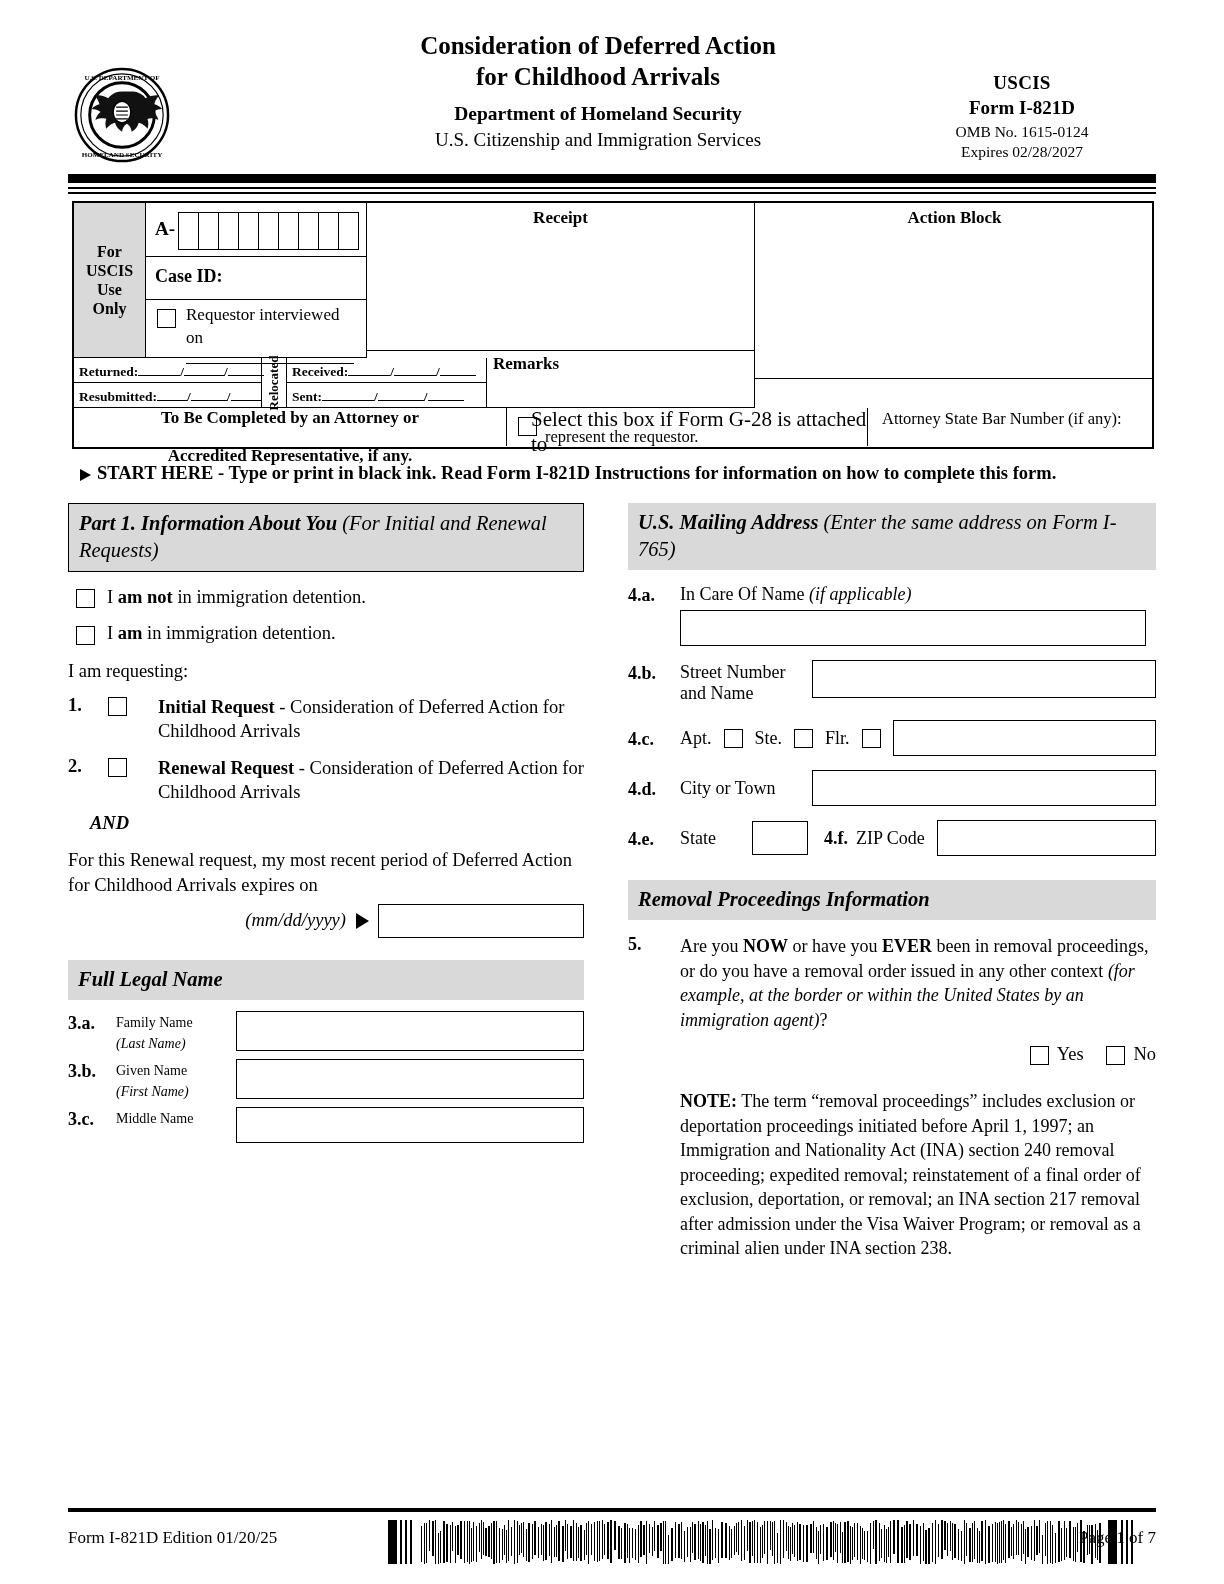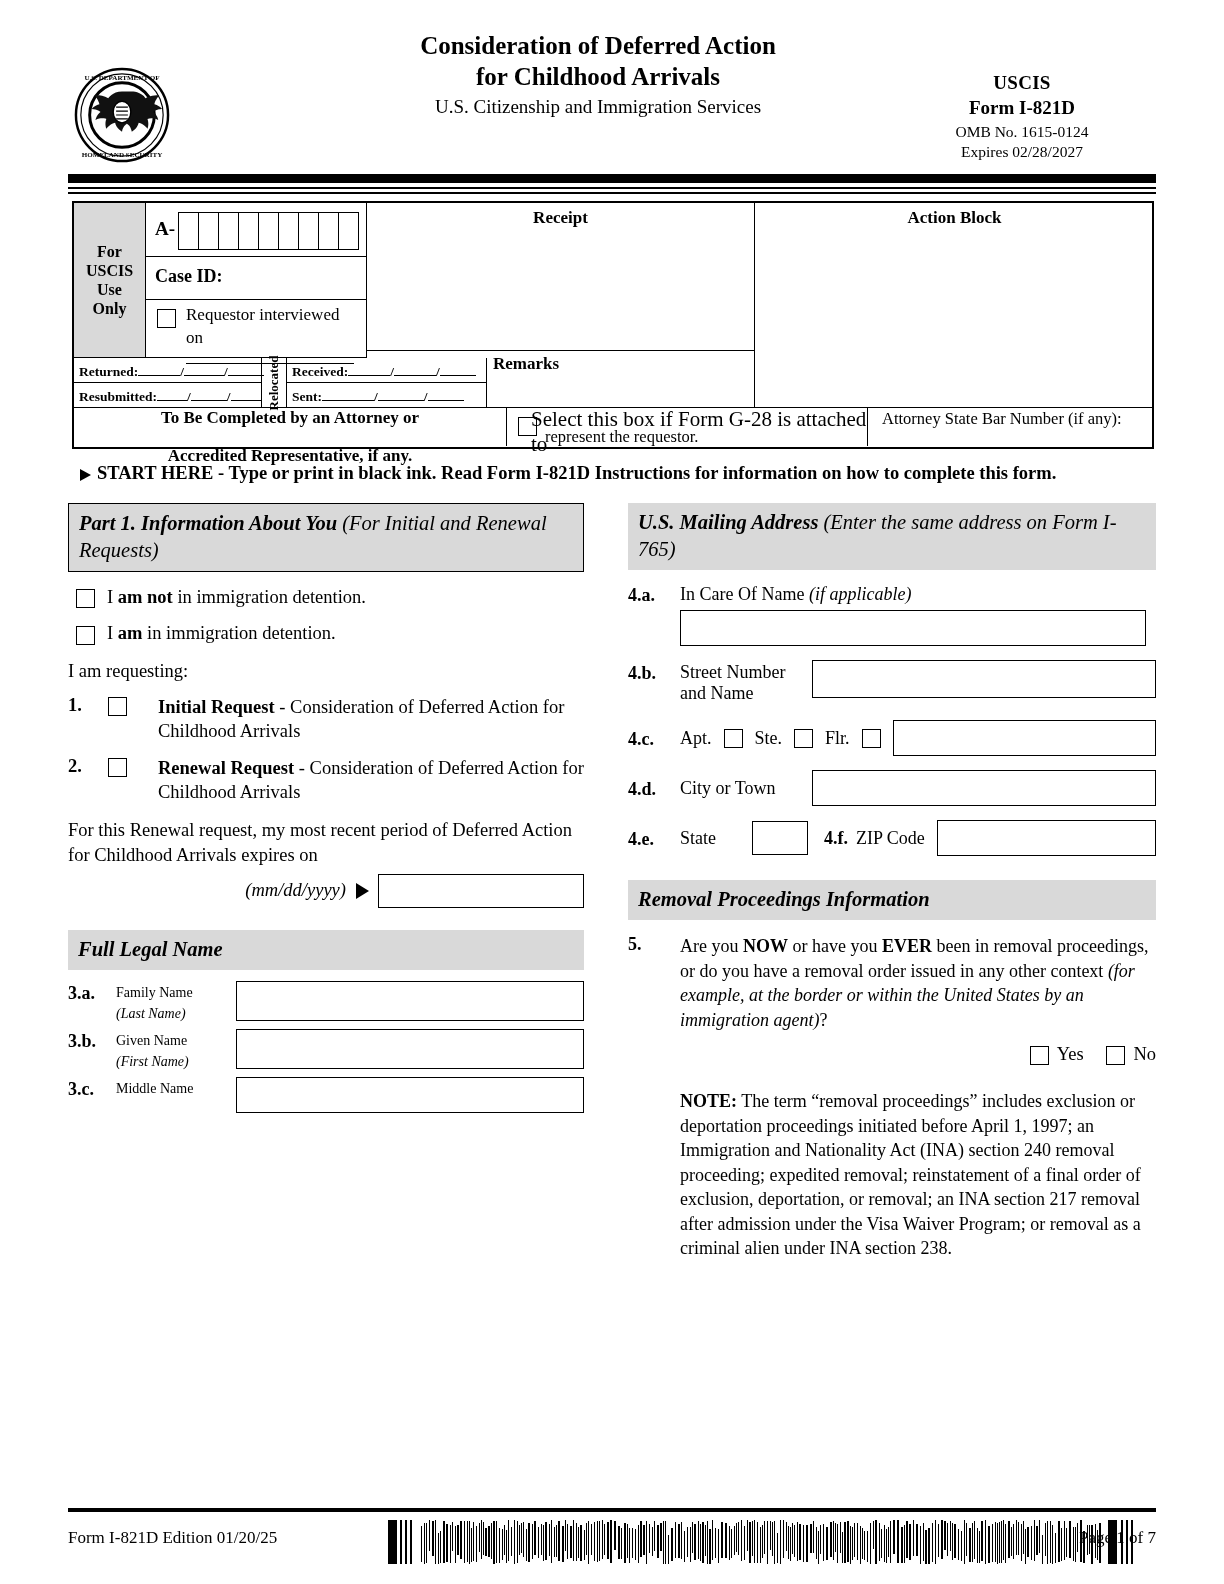--- a/index.html
+++ b/index.html
@@ -57,21 +57,21 @@
   .uline { display:inline-block; border-bottom:1.6px solid #000; height:15px; }
 
   .ckbox { width:19px; height:19px; border:1.7px solid #000; box-sizing:border-box;
            background:#fff; display:inline-block; vertical-align:middle; }
 
   .c-receipt { left:293px; top:0; width:388px; height:148px;
                border-right:1.6px solid #000; border-bottom:1.6px solid #000;
                text-align:center; }
   .c-receipt span { font-size:17px; font-weight:bold; display:block; margin-top:5px; }
 
-  .c-action { left:681px; top:0; width:399px; height:205px;
+  .c-action { left:681px; top:0; width:399px; height:176px;
               border-bottom:1.6px solid #000; text-align:center; }
   .c-action span { font-size:17px; font-weight:bold; display:block; margin-top:5px; }
 
   .c-returned { left:0; top:155px; width:188px; height:25px;
                 border-right:1.6px solid #000; border-bottom:1.6px solid #000; }
   .c-resub { left:0; top:180px; width:188px; height:25px;
              border-right:1.6px solid #000; border-bottom:1.6px solid #000; }
   .c-reloc { left:188px; top:155px; width:25px; height:50px;
              border-right:1.6px solid #000; border-bottom:1.6px solid #000;
              display:flex; align-items:center; justify-content:center; }
@@ -185,20 +185,21 @@
         <ellipse cx="50" cy="47" rx="9" ry="11" fill="#fff" stroke="#000" stroke-width="1.4"></ellipse>
         <path d="M44 42 h12 M44 46 h12 M44 50 h12 M44 54 h12" stroke="#000" stroke-width="1.2"></path>
         <text x="50" y="14" font-size="7.2" font-family="Liberation Serif, serif" font-weight="bold" text-anchor="middle" fill="#000" transform="rotate(0 50 50)">U.S. DEPARTMENT OF</text>
         <text x="50" y="93" font-size="7.2" font-family="Liberation Serif, serif" font-weight="bold" text-anchor="middle" fill="#000">HOMELAND SECURITY</text>
       </svg>
     </div>
 
     <div class="title-block">
       <div class="t1">Consideration of Deferred Action</div>
       <div class="t1">for Childhood Arrivals</div>
+      <div class="t2">Department of Homeland Security</div>
       <div class="t3">U.S. Citizenship and Immigration Services</div>
     </div>
 
     <div class="uscis-block">
       <div class="u1">USCIS</div>
       <div class="u2">Form I-821D</div>
       <div class="u3">OMB No. 1615-0124</div>
       <div class="u4">Expires 02/28/2027</div>
     </div>
   </div>
@@ -341,20 +342,21 @@
 
 
     <div class="optrow">
       <div class="optnum">2.</div>
       <div class="optck"><span class="ckbox"></span></div>
       <div class="opttxt">
         <b>Renewal Request</b><span> - Consideration of Deferred Action for Childhood Arrivals</span>
       </div>
     </div>
 
+    <div class="orand">AND</div>
 
     <div class="para">For this Renewal request, my most recent period of Deferred Action for Childhood Arrivals expires on</div>
 
     <div class="dateline">
       <span class="lbl">(mm/dd/yyyy)</span>
       <span class="tri2"></span>
       <span class="ibox" style="width:206px"></span>
     </div>
 
     <div class="secbar" style="margin-top:22px;">

